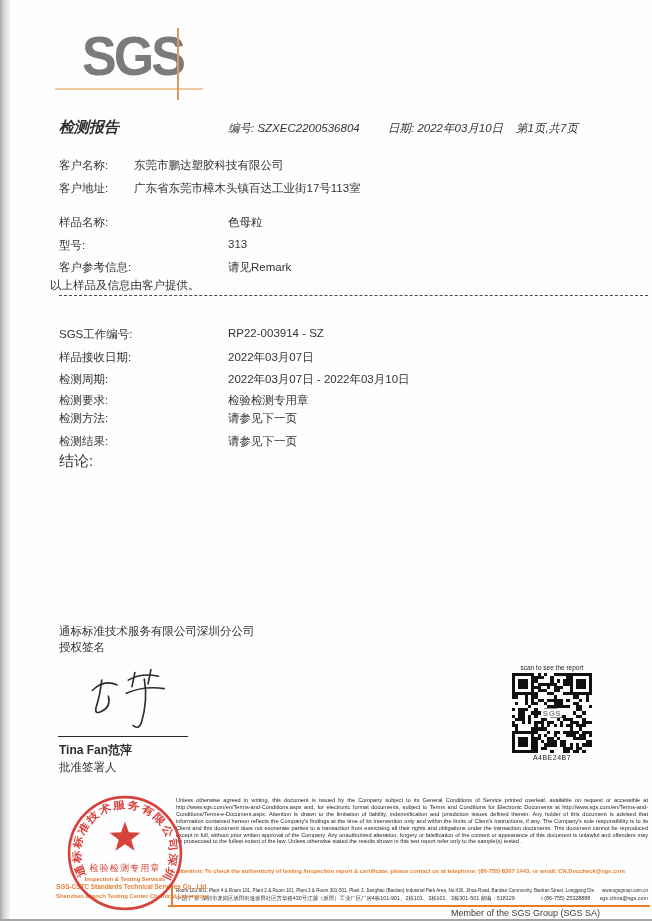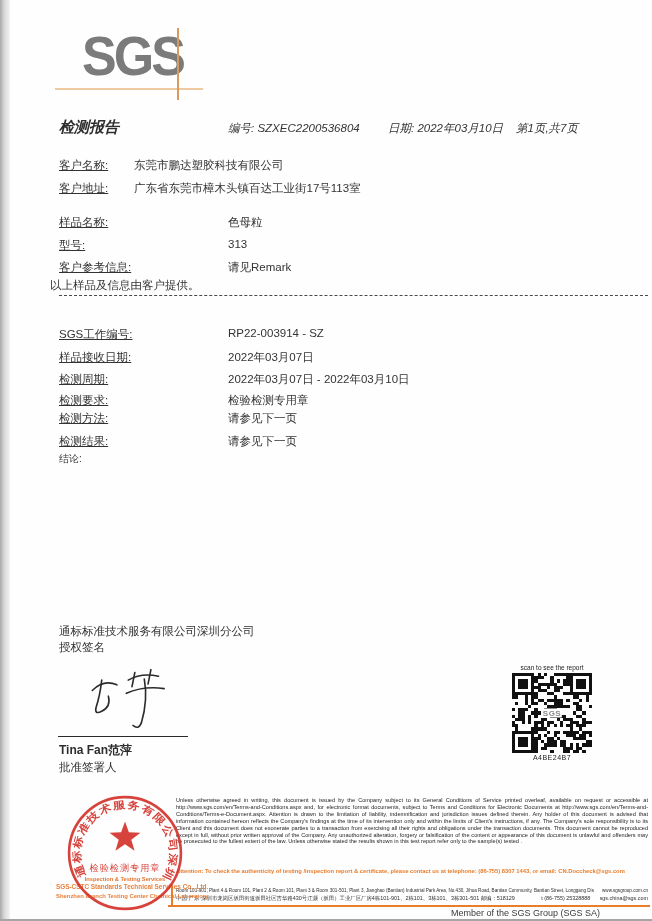--- a/index.html
+++ b/index.html
@@ -14,31 +14,31 @@
         letter-spacing:-3px;transform:scaleY(1.08);line-height:1;}
   .logo-hline{position:absolute;left:55px;top:88px;width:148px;height:2px;background:#f0c9a0;}
   .logo-vline{position:absolute;left:177px;top:28px;width:2px;height:72px;background:#d89a5e;}
 
   .title-row{position:absolute;left:0;top:118px;width:652px;height:20px;font-style:italic;}
   .doc-title{position:absolute;left:59px;top:0;font-size:15px;font-weight:bold;color:#2e2e2e;}
   .hd{font-size:11.5px;color:#333;top:3px;position:absolute;white-space:nowrap;}
   .hd-no{left:228px;} .hd-date{left:388px;} .hd-pages{left:516px;}
 
   .row{position:absolute;left:59px;font-size:11.5px;white-space:nowrap;color:#333;}
-  .row .lbl{display:inline-block;text-decoration:underline;}
+  .row .lbl{display:inline-block;}
   .row .val{position:absolute;white-space:nowrap;}
   .v-near .val{left:75px;}
   .v-far .val{left:169px;}
 
   .note-line{position:absolute;left:50px;font-size:11.5px;color:#333;}
   .dash-sep{position:absolute;left:59px;top:295px;width:589px;border-top:1.2px dashed #4a4a4a;}
 
   .conclusion{position:absolute;left:228px;top:452px;width:421px;font-size:11.5px;
         line-height:18.5px;color:#333;text-align:left;}
-  .conclusion-lbl{position:absolute;left:59px;top:452px;font-size:10px;color:#333;}
+  .conclusion-lbl{position:absolute;left:59px;top:452px;font-size:15px;color:#333;}
 
   .sig-company{position:absolute;left:59px;top:624px;font-size:11.5px;color:#333;}
   .sig-auth{position:absolute;left:59px;top:640px;font-size:11.5px;color:#333;}
   .sig-svg{position:absolute;left:62px;top:664px;}
   .sig-line{position:absolute;left:58px;top:736px;width:130px;border-top:1.5px solid #2a2a2a;}
   .sig-name{position:absolute;left:59px;top:742px;font-size:12px;font-weight:bold;color:#2e2e2e;}
   .sig-role{position:absolute;left:59px;top:760px;font-size:11.5px;color:#333;text-align:center;}
 
   .qr-block{position:absolute;left:503px;top:664px;width:98px;text-align:center;}
   .qr-caption{font-size:6.5px;color:#222;margin-bottom:2px;}

